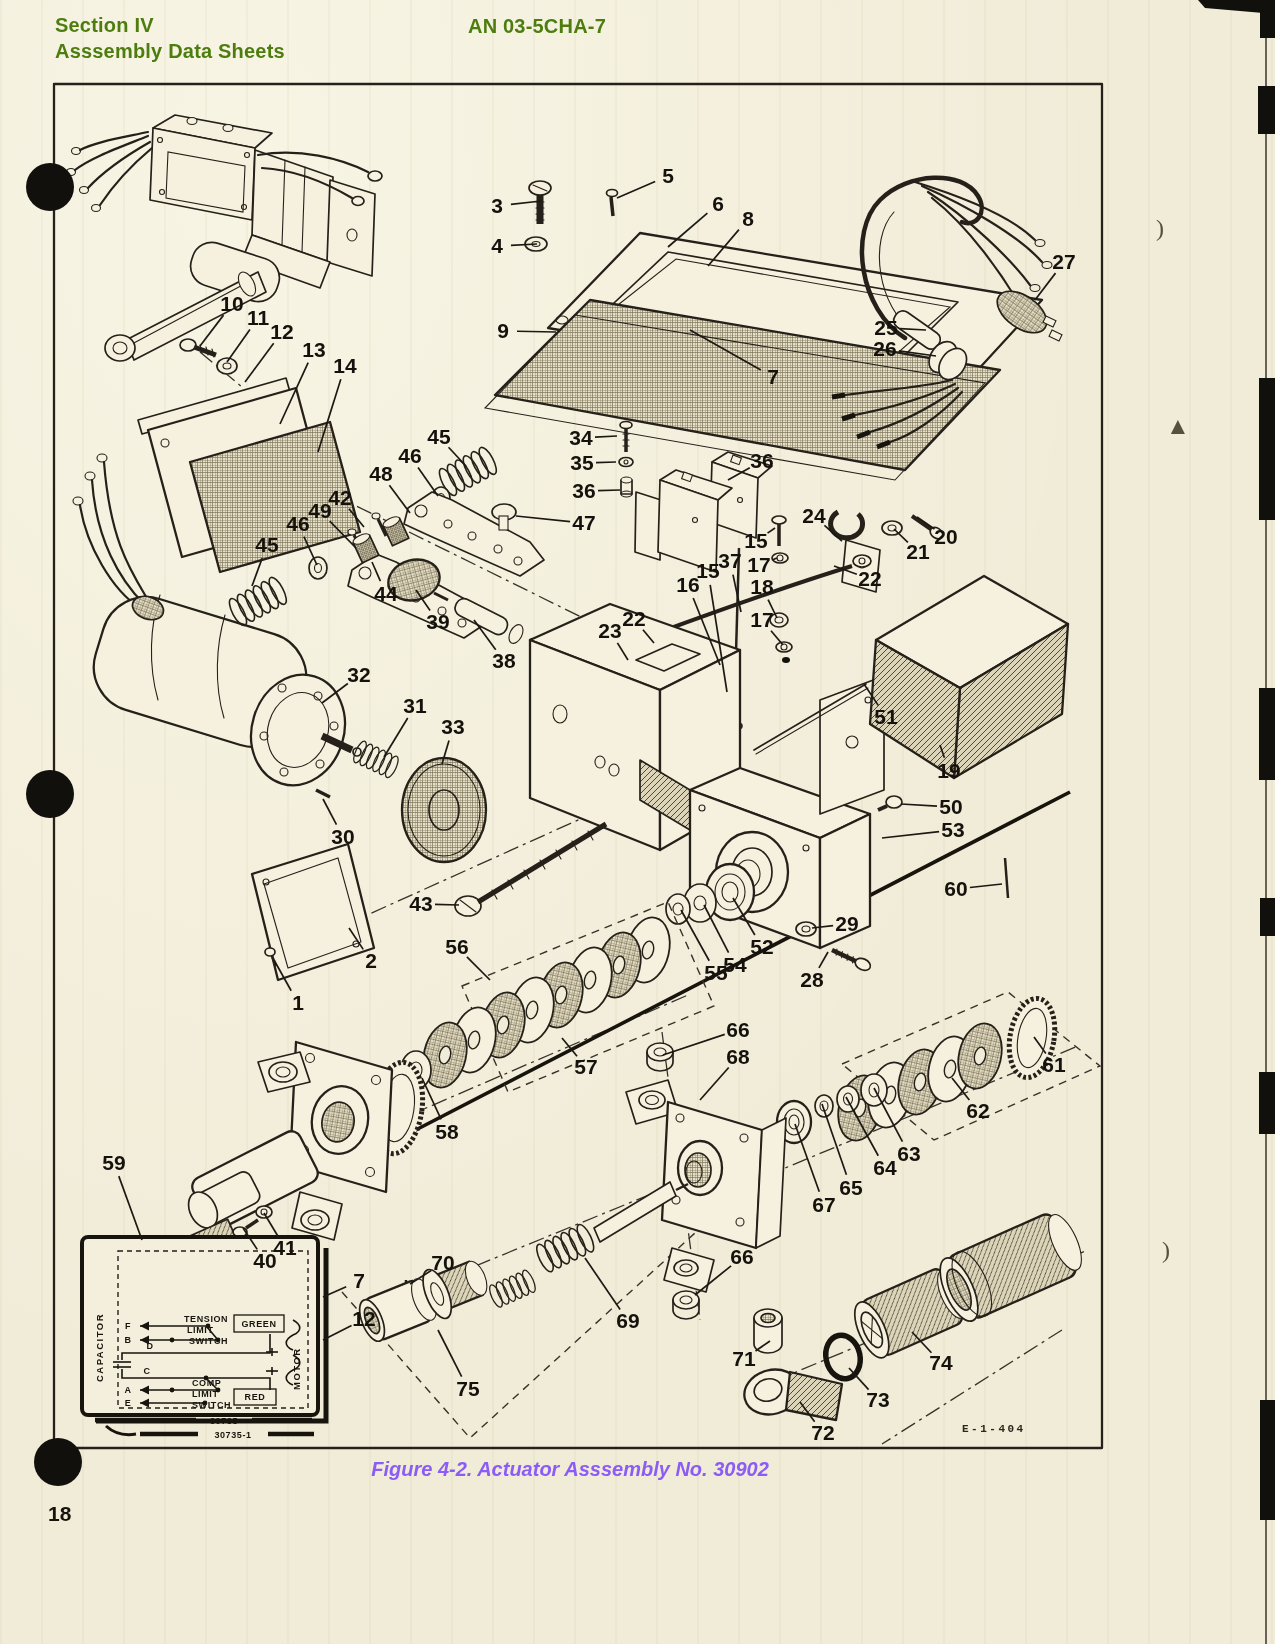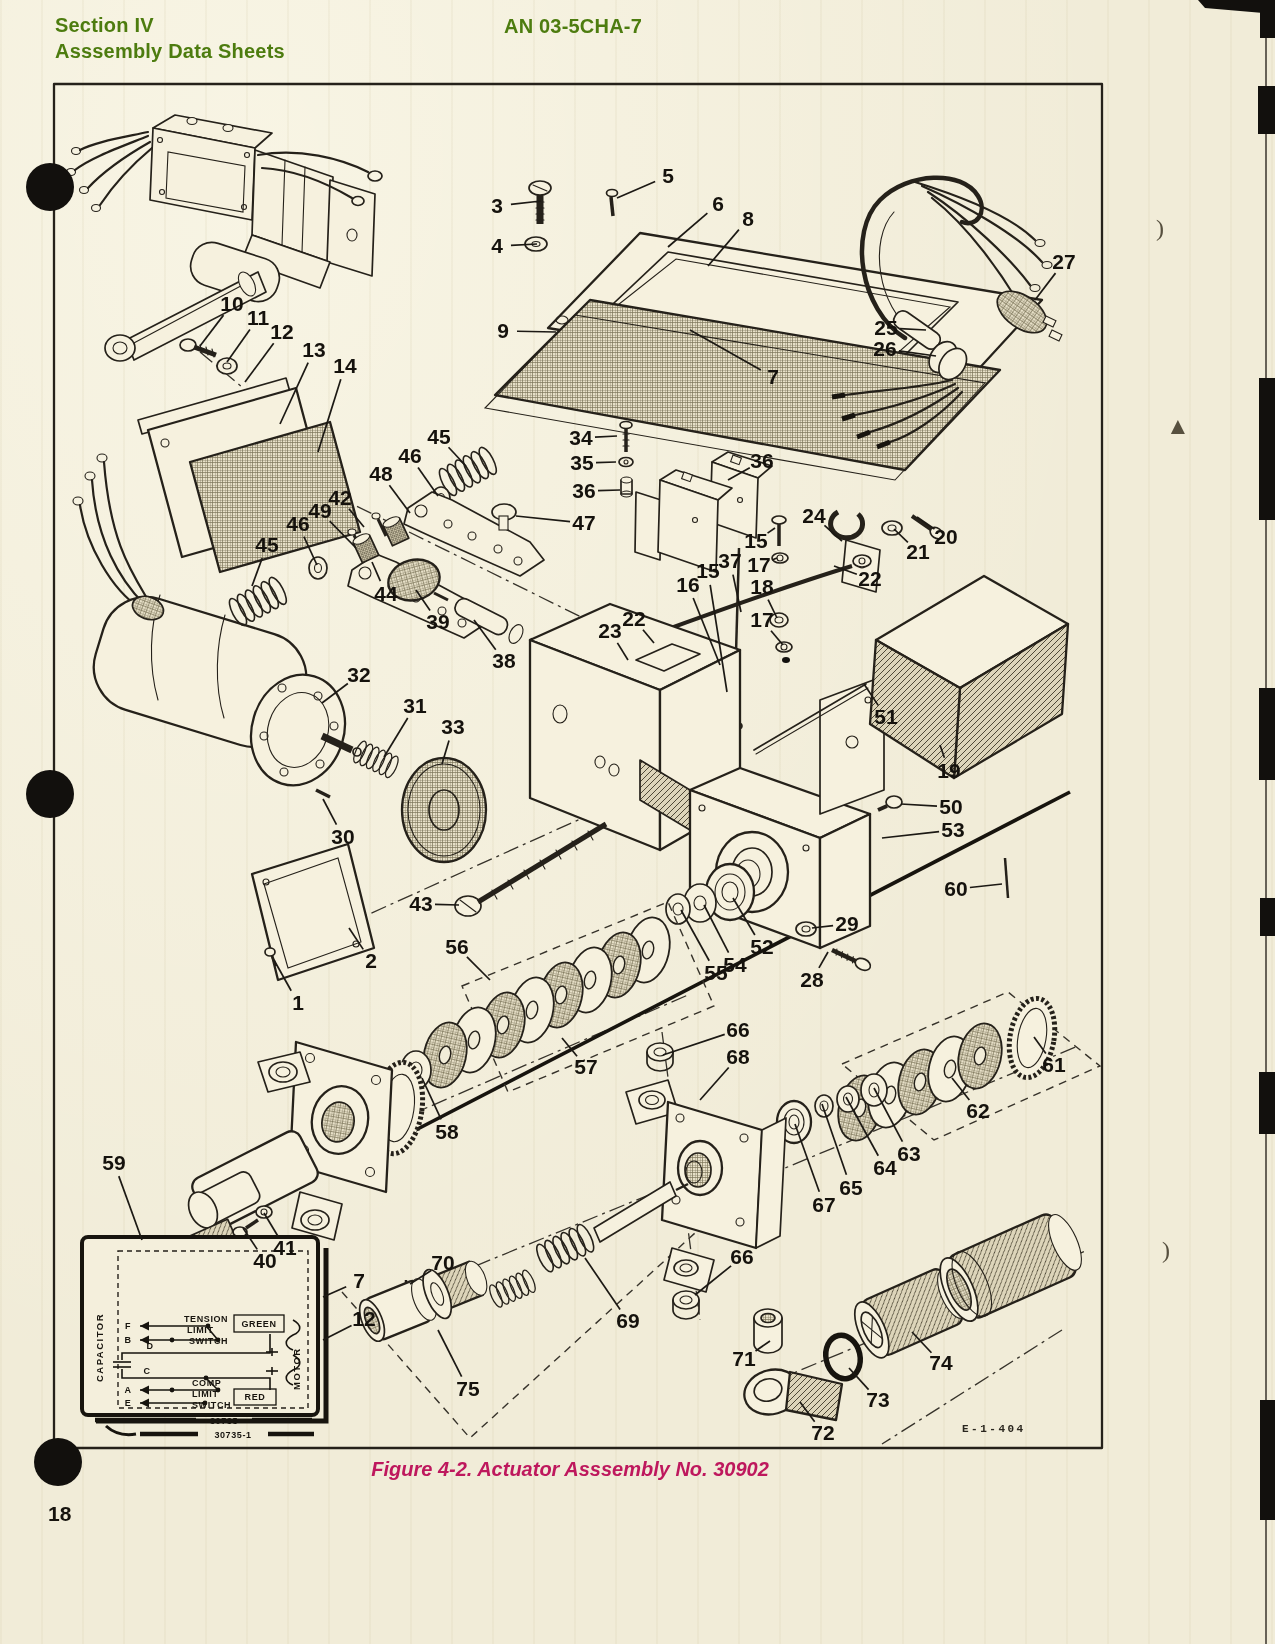--- a/index.html
+++ b/index.html
@@ -3,21 +3,21 @@
 <meta charset="utf-8">
 <style>
   html,body{margin:0;padding:0;}
   body{width:1275px;height:1644px;position:relative;overflow:hidden;
        background:#f1ecd8;
        background-image:repeating-linear-gradient(90deg, rgba(190,178,136,.10) 0 2px, rgba(0,0,0,0) 2px 41px),
                         radial-gradient(ellipse at 20% 10%, rgba(255,253,240,.5), rgba(0,0,0,0) 60%);
        font-family:"Liberation Sans",sans-serif;color:#1c1914;}
   .abs{position:absolute;}
   .hdr{font-weight:bold;font-size:20px;line-height:27px;letter-spacing:.2px;color:#4d7c0f;}
-  .caption{font-weight:bold;font-style:italic;font-size:20px;text-align:center;color:#be185d;}
+  .caption{font-weight:bold;font-style:italic;font-size:20px;text-align:center;color:#8b5cf6;}
   .pagenum{font-weight:bold;font-size:21px;color:#17140e;}
   svg{position:absolute;left:0;top:0;}
   .s{stroke:#25211a;stroke-width:1.7;fill:none;stroke-linecap:round;stroke-linejoin:round;}
   .s1{stroke:#25211a;stroke-width:1.1;fill:none;stroke-linecap:round;}
   .s2{stroke:#25211a;stroke-width:2.3;fill:none;stroke-linejoin:round;}
   .f{fill:#f6f1de;}
   .m{fill:url(#scr);}
   .h{fill:url(#ht);}
   .k{fill:url(#kn);}
   .dk{fill:#12100d;stroke:none;}
@@ -30,21 +30,21 @@
   .wt2{font:bold 9.5px "Liberation Sans",sans-serif;fill:#17140e;letter-spacing:1.5px;}
   .eid{font:bold 11px "Liberation Mono","DejaVu Sans Mono",monospace;fill:#2a261e;letter-spacing:2.5px;}
   .callout-num{font:bold 21px "Liberation Sans",sans-serif;fill:#15120d;}
   .mark{font:24px "Liberation Serif",serif;fill:#57503f;}
 </style>
 </head>
 <body>
 
 <div class="abs hdr" style="left:55px;top:12px;">Section IV</div>
 <div class="abs hdr" style="left:55px;top:38px;">Asssembly Data Sheets</div>
-<div class="abs hdr" style="left:468px;top:13px;margin-left:36px;">AN 03-5CHA-7</div>
+<div class="abs hdr" style="left:468px;top:13px;">AN 03-5CHA-7</div>
 <div class="abs caption" style="left:290px;top:1458px;width:560px;">Figure 4-2. Actuator Asssembly No. 30902</div>
 <div class="abs pagenum" style="left:48px;top:1502px;">18</div>
 
 <svg width="1275" height="1644" viewBox="0 0 1275 1644">
 <defs>
   <pattern id="scr" width="5" height="5" patternUnits="userSpaceOnUse">
     <rect width="5" height="5" fill="#e7e0c8"></rect>
     <path d="M0 0H5M0 2.5H5M0 0V5M2.5 0V5" stroke="#7a7258" stroke-width="0.7"></path>
   </pattern>
   <pattern id="ht" width="6" height="6" patternUnits="userSpaceOnUse">

